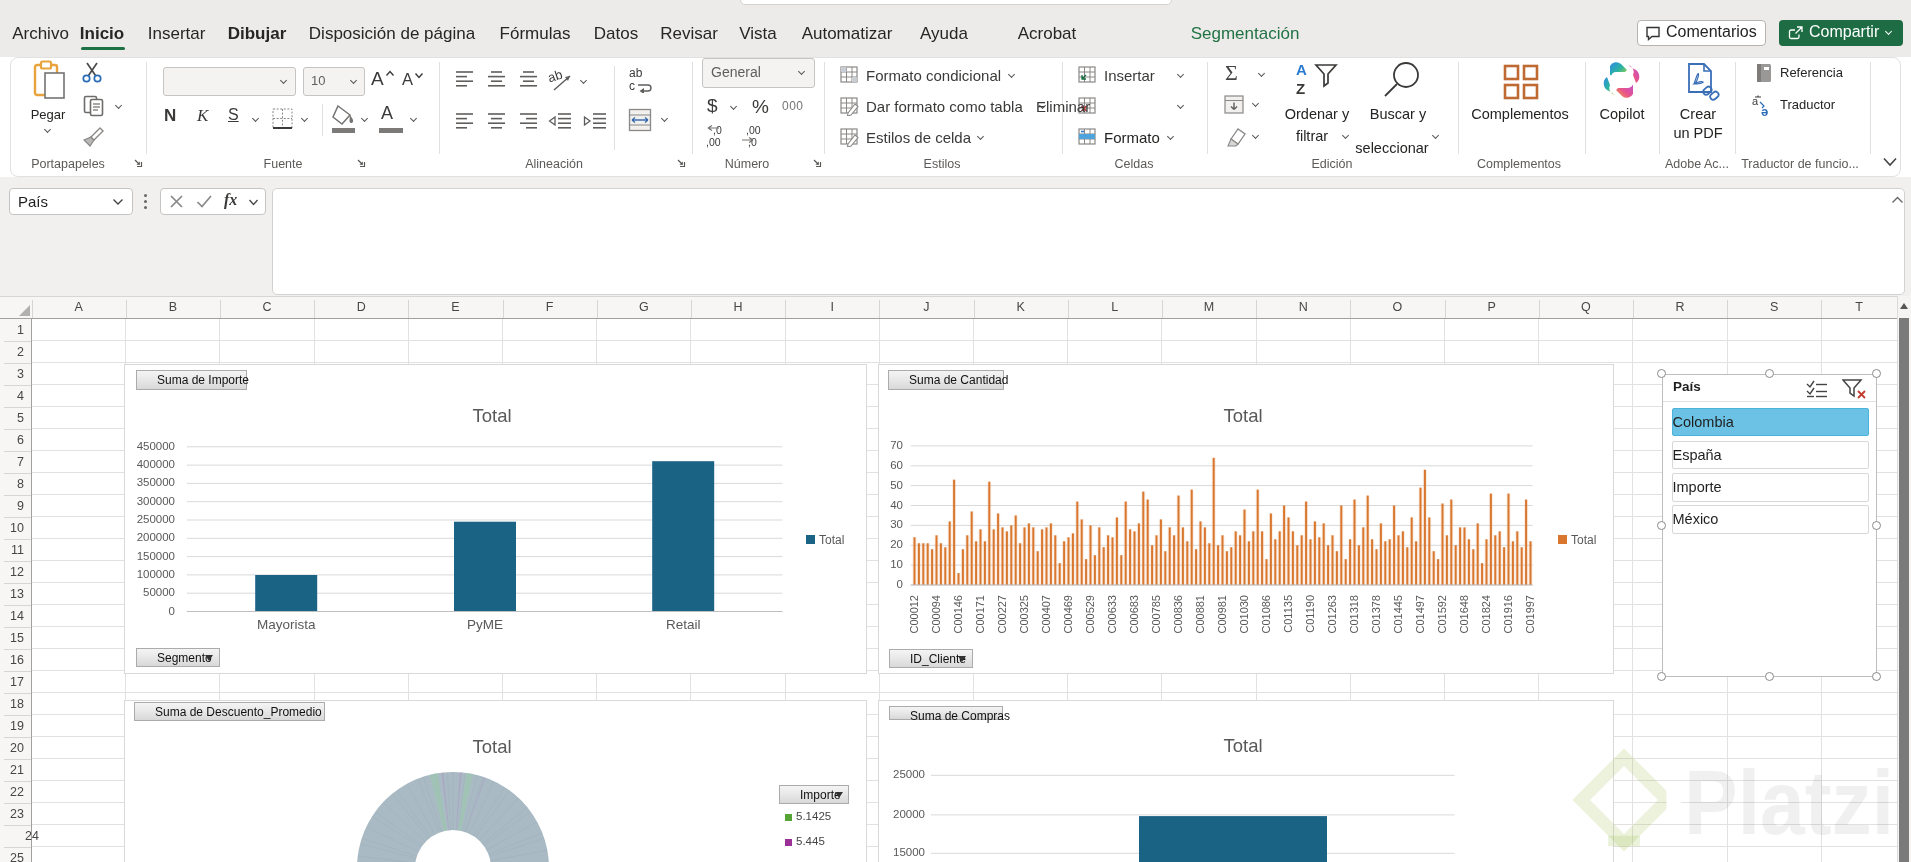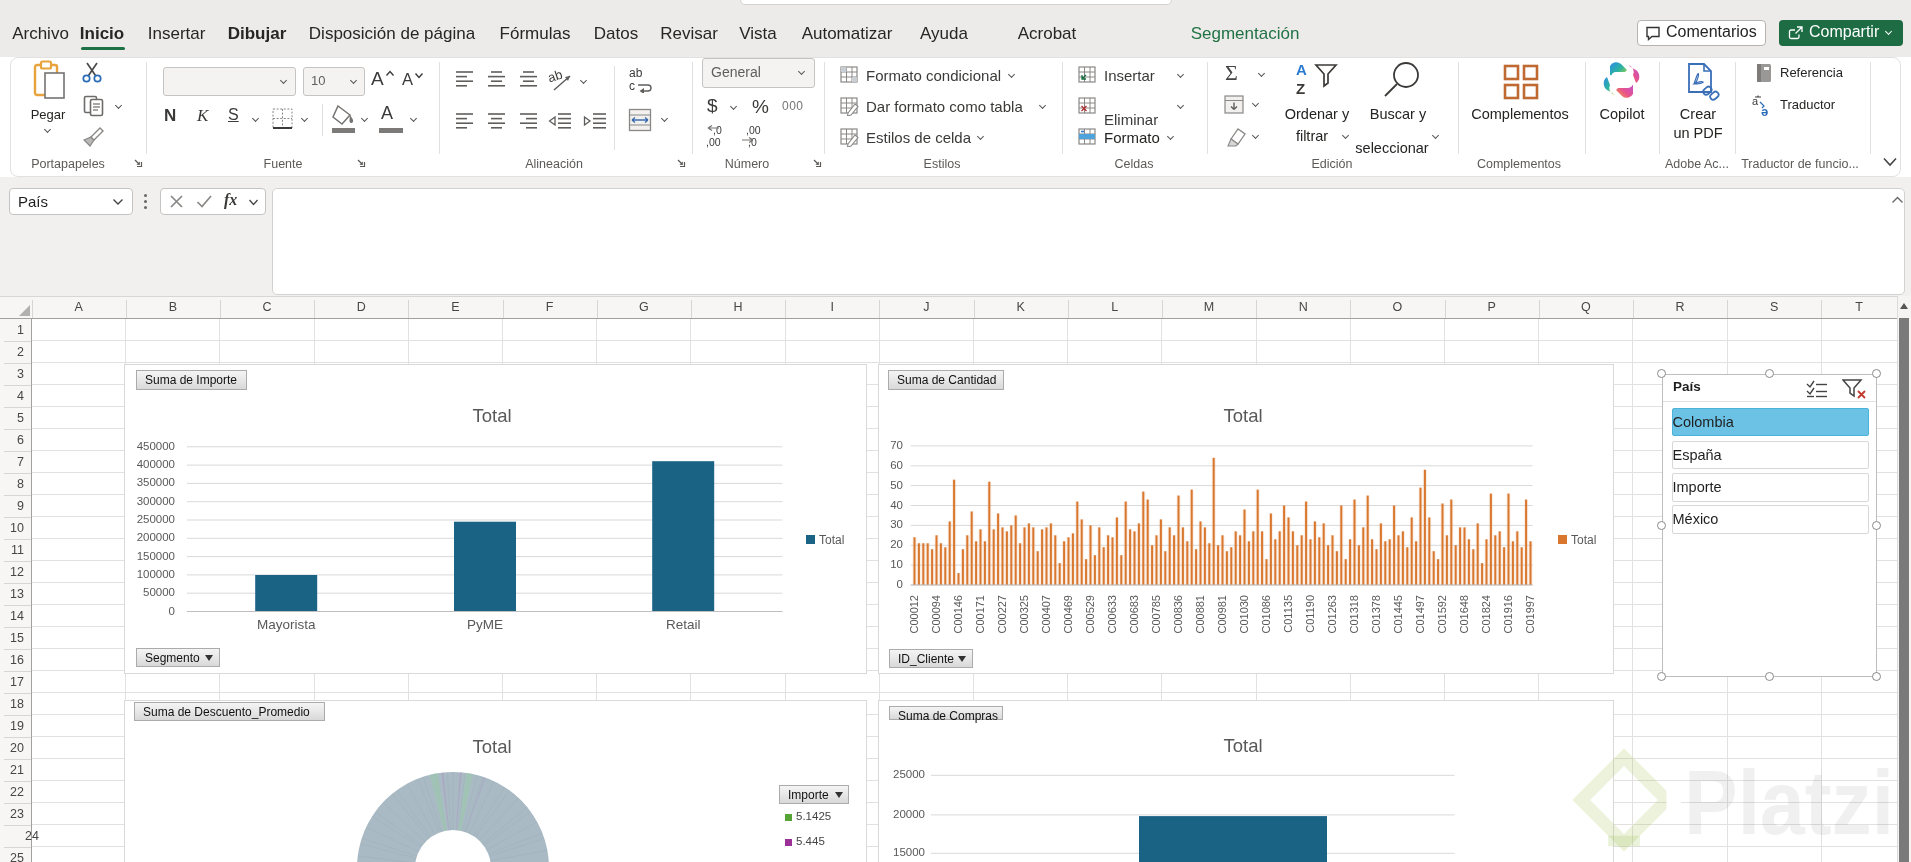--- a/index.html
+++ b/index.html
@@ -5,21 +5,21 @@
  font-family:"Liberation Sans",sans-serif;}
 #page{position:absolute;left:0;top:0;width:1911px;height:862px;overflow:hidden;}
 .abs{position:absolute;}
 .tab{position:absolute;top:21px;height:26px;line-height:26px;font-size:17px;color:#262626;white-space:nowrap;transform:translateX(-50%);}
 .chevs{display:inline-block;width:5px;height:5px;border-right:1.4px solid #555;border-bottom:1.4px solid #555;transform:rotate(45deg);}
 .glabel{position:absolute;top:157px;height:15px;line-height:15px;font-size:12.5px;color:#5c5a58;transform:translateX(-50%);white-space:nowrap;}
 .gsep{position:absolute;top:62px;height:92px;width:1px;background:#E2E0DE;}
 .combo{position:absolute;background:#F4F3F2;border:1px solid #C6C4C2;border-radius:3px;}
 .rtxt{position:absolute;font-size:15px;color:#3b3a39;white-space:nowrap;}
 .btxt{position:absolute;font-size:14.5px;color:#252423;white-space:nowrap;text-align:center;transform:translateX(-50%);}
-.fieldbtn{position:absolute;background:linear-gradient(#F4F4F4,#E9E9E9 45%,#D8D8D8);border:1px solid #ABABAB;font-size:12px;color:#111;text-align:left;line-height:18px;padding-left:8px;white-space:nowrap;z-index:7;}
+.fieldbtn{position:absolute;background:linear-gradient(#F4F4F4,#E9E9E9 45%,#D8D8D8);border:1px solid #ABABAB;font-size:12px;color:#111;text-align:left;line-height:18px;padding-left:20px;white-space:nowrap;z-index:7;}
 .tri{display:inline-block;width:0;height:0;border-left:4.5px solid transparent;border-right:4.5px solid transparent;border-top:6px solid #333;}
 .hletter{position:absolute;top:0;height:22px;line-height:23px;font-size:12.5px;color:#464646;transform:translateX(-50%);}
 .rnum{position:absolute;left:0;width:24px;text-align:right;height:22.5px;line-height:22.5px;font-size:12.5px;color:#464646;}
 .slitem{position:absolute;left:9.5px;width:197px;height:28.5px;border:1px solid #D8D8D8;border-radius:2px;font-size:14.5px;color:#1e1e1e;line-height:27px;background:#fff;}
 .handle{position:absolute;width:9px;height:9px;border-radius:50%;background:#fff;border:1.4px solid #8a8a8a;z-index:9;}
 </style></head><body>
 <div id="page">
 <div class="abs" style="left:0;top:0;width:1911px;height:57px;background:#EDEBE9;"></div>
 <div class="abs" style="left:740px;top:-6px;width:432px;height:11px;background:#fff;border:1px solid #D5D3D1;border-radius:5px;"></div>
 <div class="tab" style="left:40.5px;color:#262626;font-weight:400;">Archivo</div>
@@ -268,21 +268,21 @@
 <div class="rtxt" style="left:1104px;top:67px;">Insertar</div>
 <span class="chevs abs" style="left:1178px;top:72px;"></span>
 <svg class="abs" style="left:1078px;top:97px;" width="19" height="19" viewBox="0 0 19 19">
       <rect x="1" y="1" width="16" height="15" fill="#fff" stroke="#8a8886" stroke-width="1.2"></rect>
       <line x1="1" y1="6" x2="17" y2="6" stroke="#8a8886" stroke-width="1"></line>
       <line x1="1" y1="11" x2="17" y2="11" stroke="#8a8886" stroke-width="1"></line>
       <line x1="6.5" y1="1" x2="6.5" y2="16" stroke="#8a8886" stroke-width="1"></line>
       <line x1="12" y1="1" x2="12" y2="16" stroke="#8a8886" stroke-width="1"></line>
       <path d="M3.5 9 l5 5 M8.5 9 l-5 5" stroke="#b03030" stroke-width="1.4"></path>
     </svg>
-<div class="rtxt" style="left:1104px;top:98px;margin-top:13px;">Eliminar</div>
+<div class="rtxt" style="left:1036px;top:98px;">Eliminar</div>
 <span class="chevs abs" style="left:1178px;top:103px;"></span>
 <svg class="abs" style="left:1078px;top:128px;" width="19" height="19" viewBox="0 0 19 19">
       <rect x="1" y="1" width="16" height="15" fill="#fff" stroke="#8a8886" stroke-width="1.2"></rect>
       <line x1="1" y1="6" x2="17" y2="6" stroke="#8a8886" stroke-width="1"></line>
       <line x1="1" y1="11" x2="17" y2="11" stroke="#8a8886" stroke-width="1"></line>
       <line x1="6.5" y1="1" x2="6.5" y2="16" stroke="#8a8886" stroke-width="1"></line>
       <line x1="12" y1="1" x2="12" y2="16" stroke="#8a8886" stroke-width="1"></line>
       <rect x="1" y="6" width="16" height="5" fill="#4fa3dc"></rect>
       <line x1="3" y1="3.5" x2="6" y2="3.5" stroke="#2b7bd3" stroke-width="1.6"></line>
     </svg>

